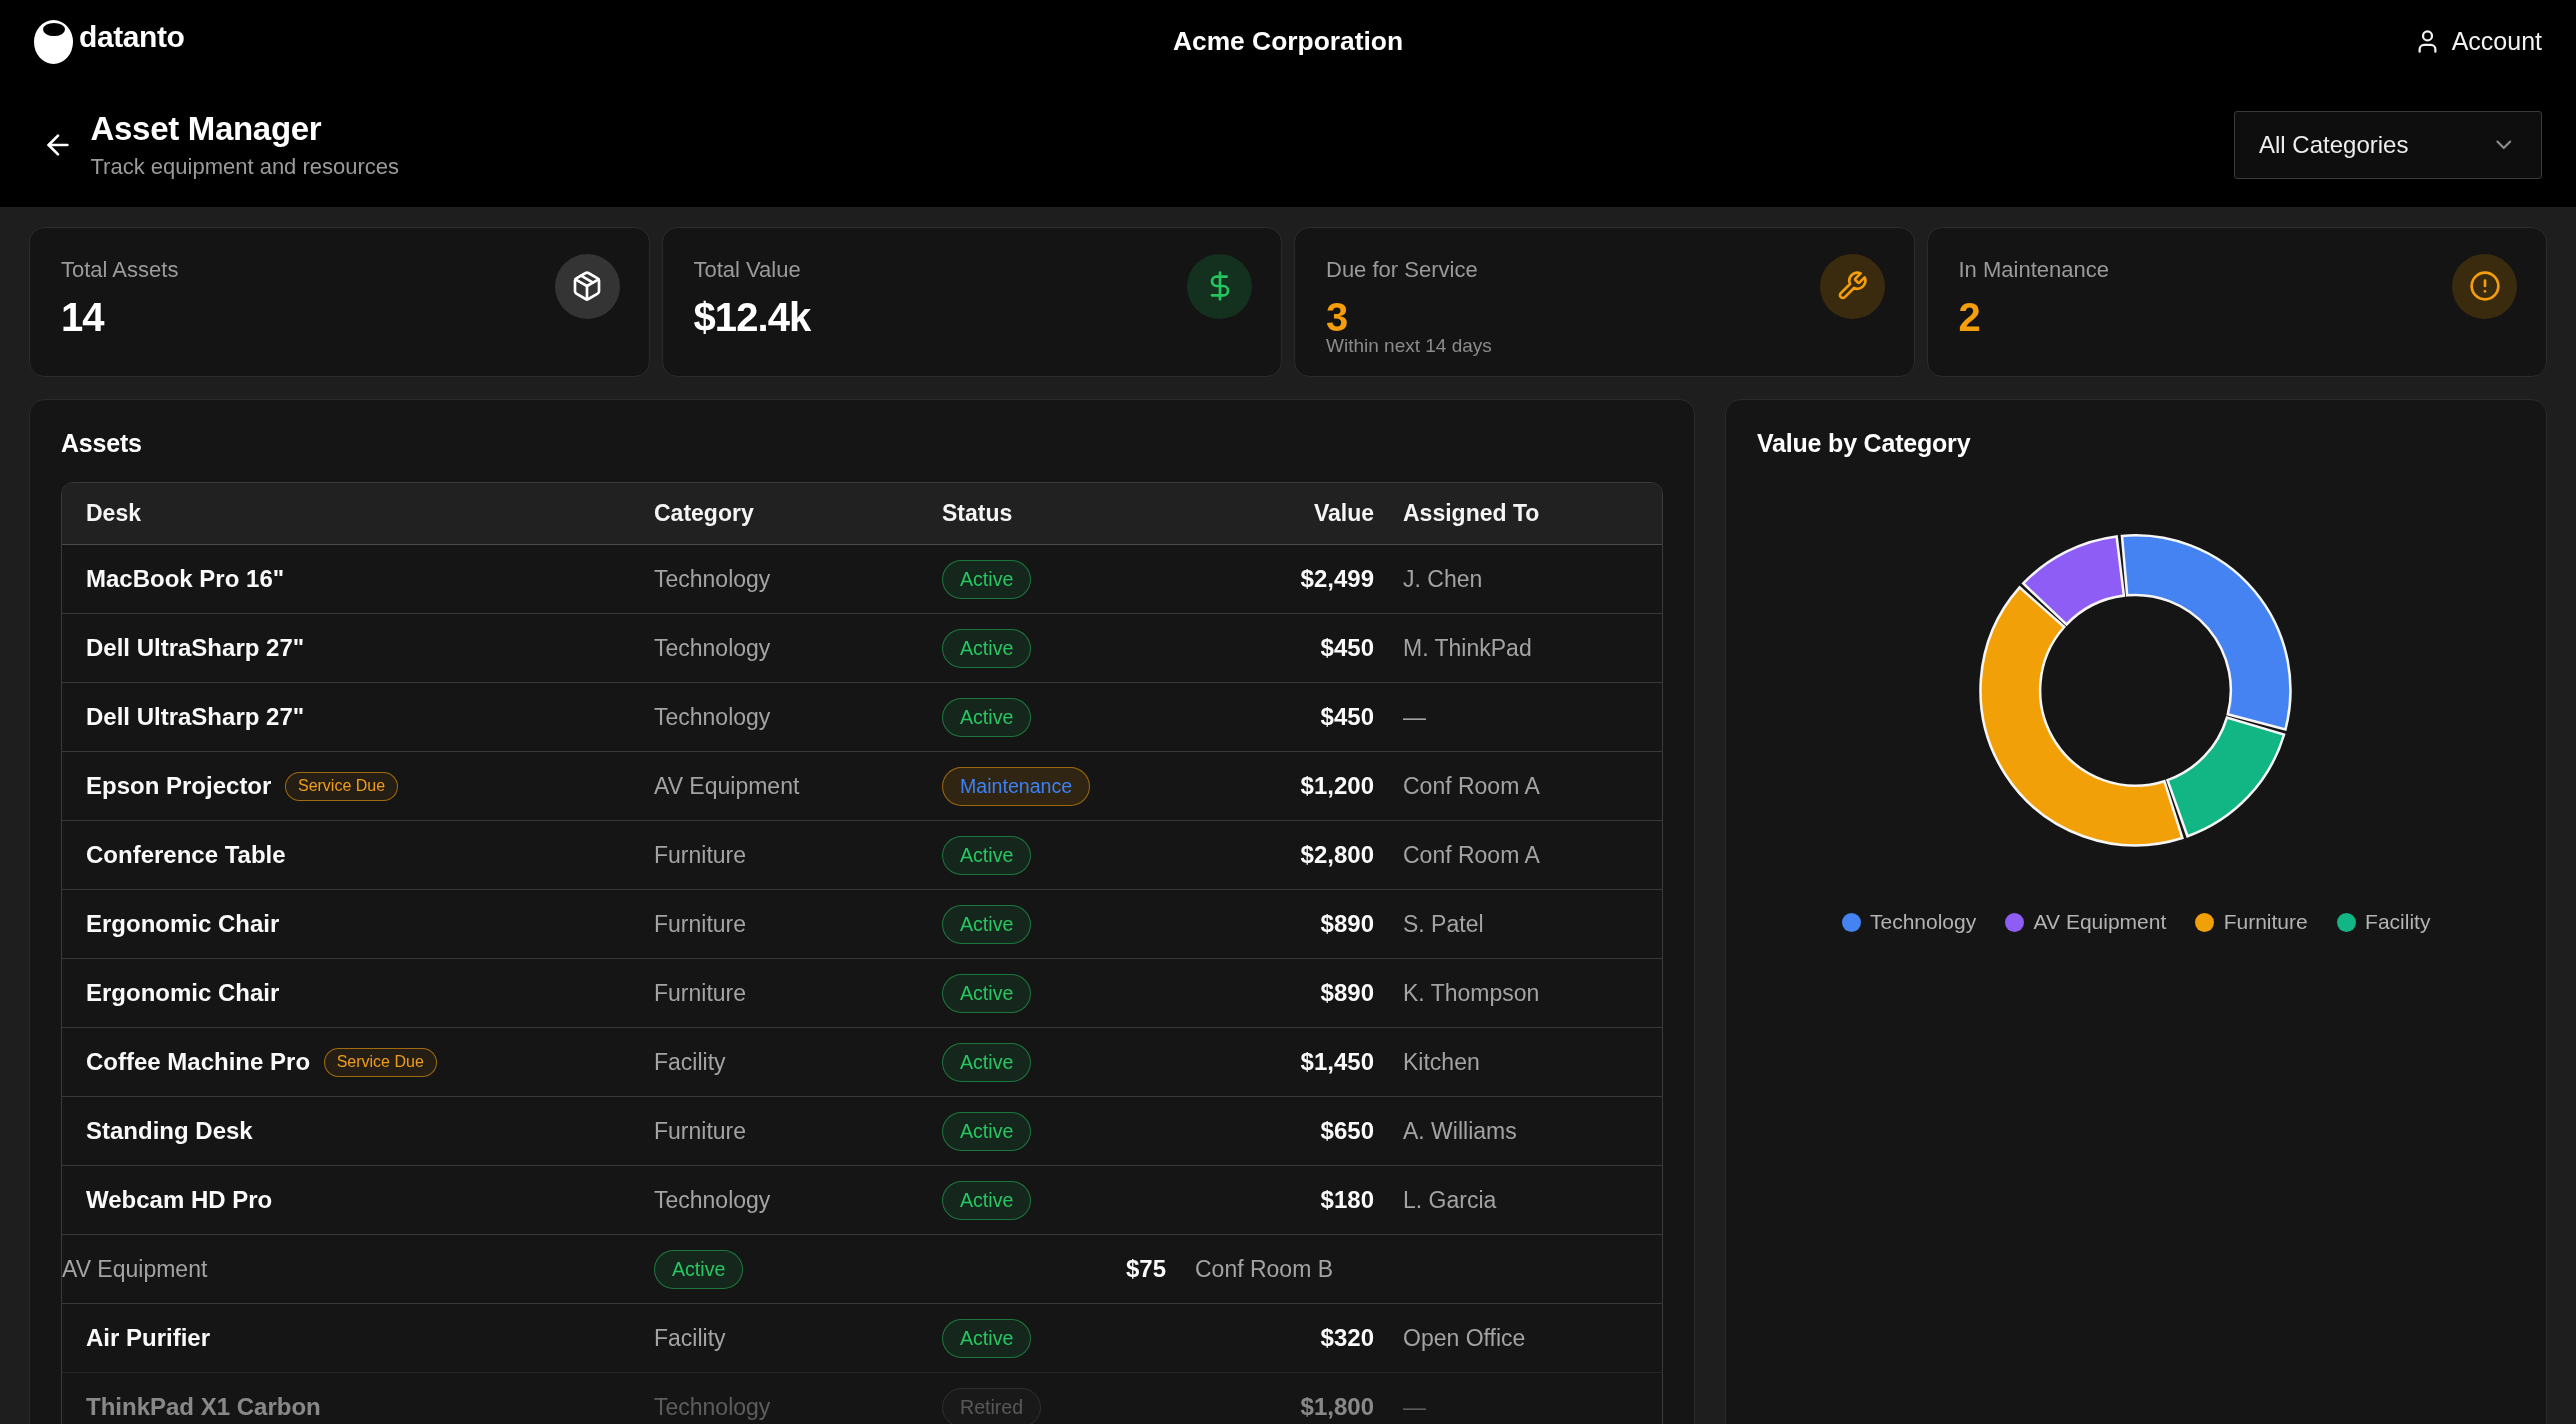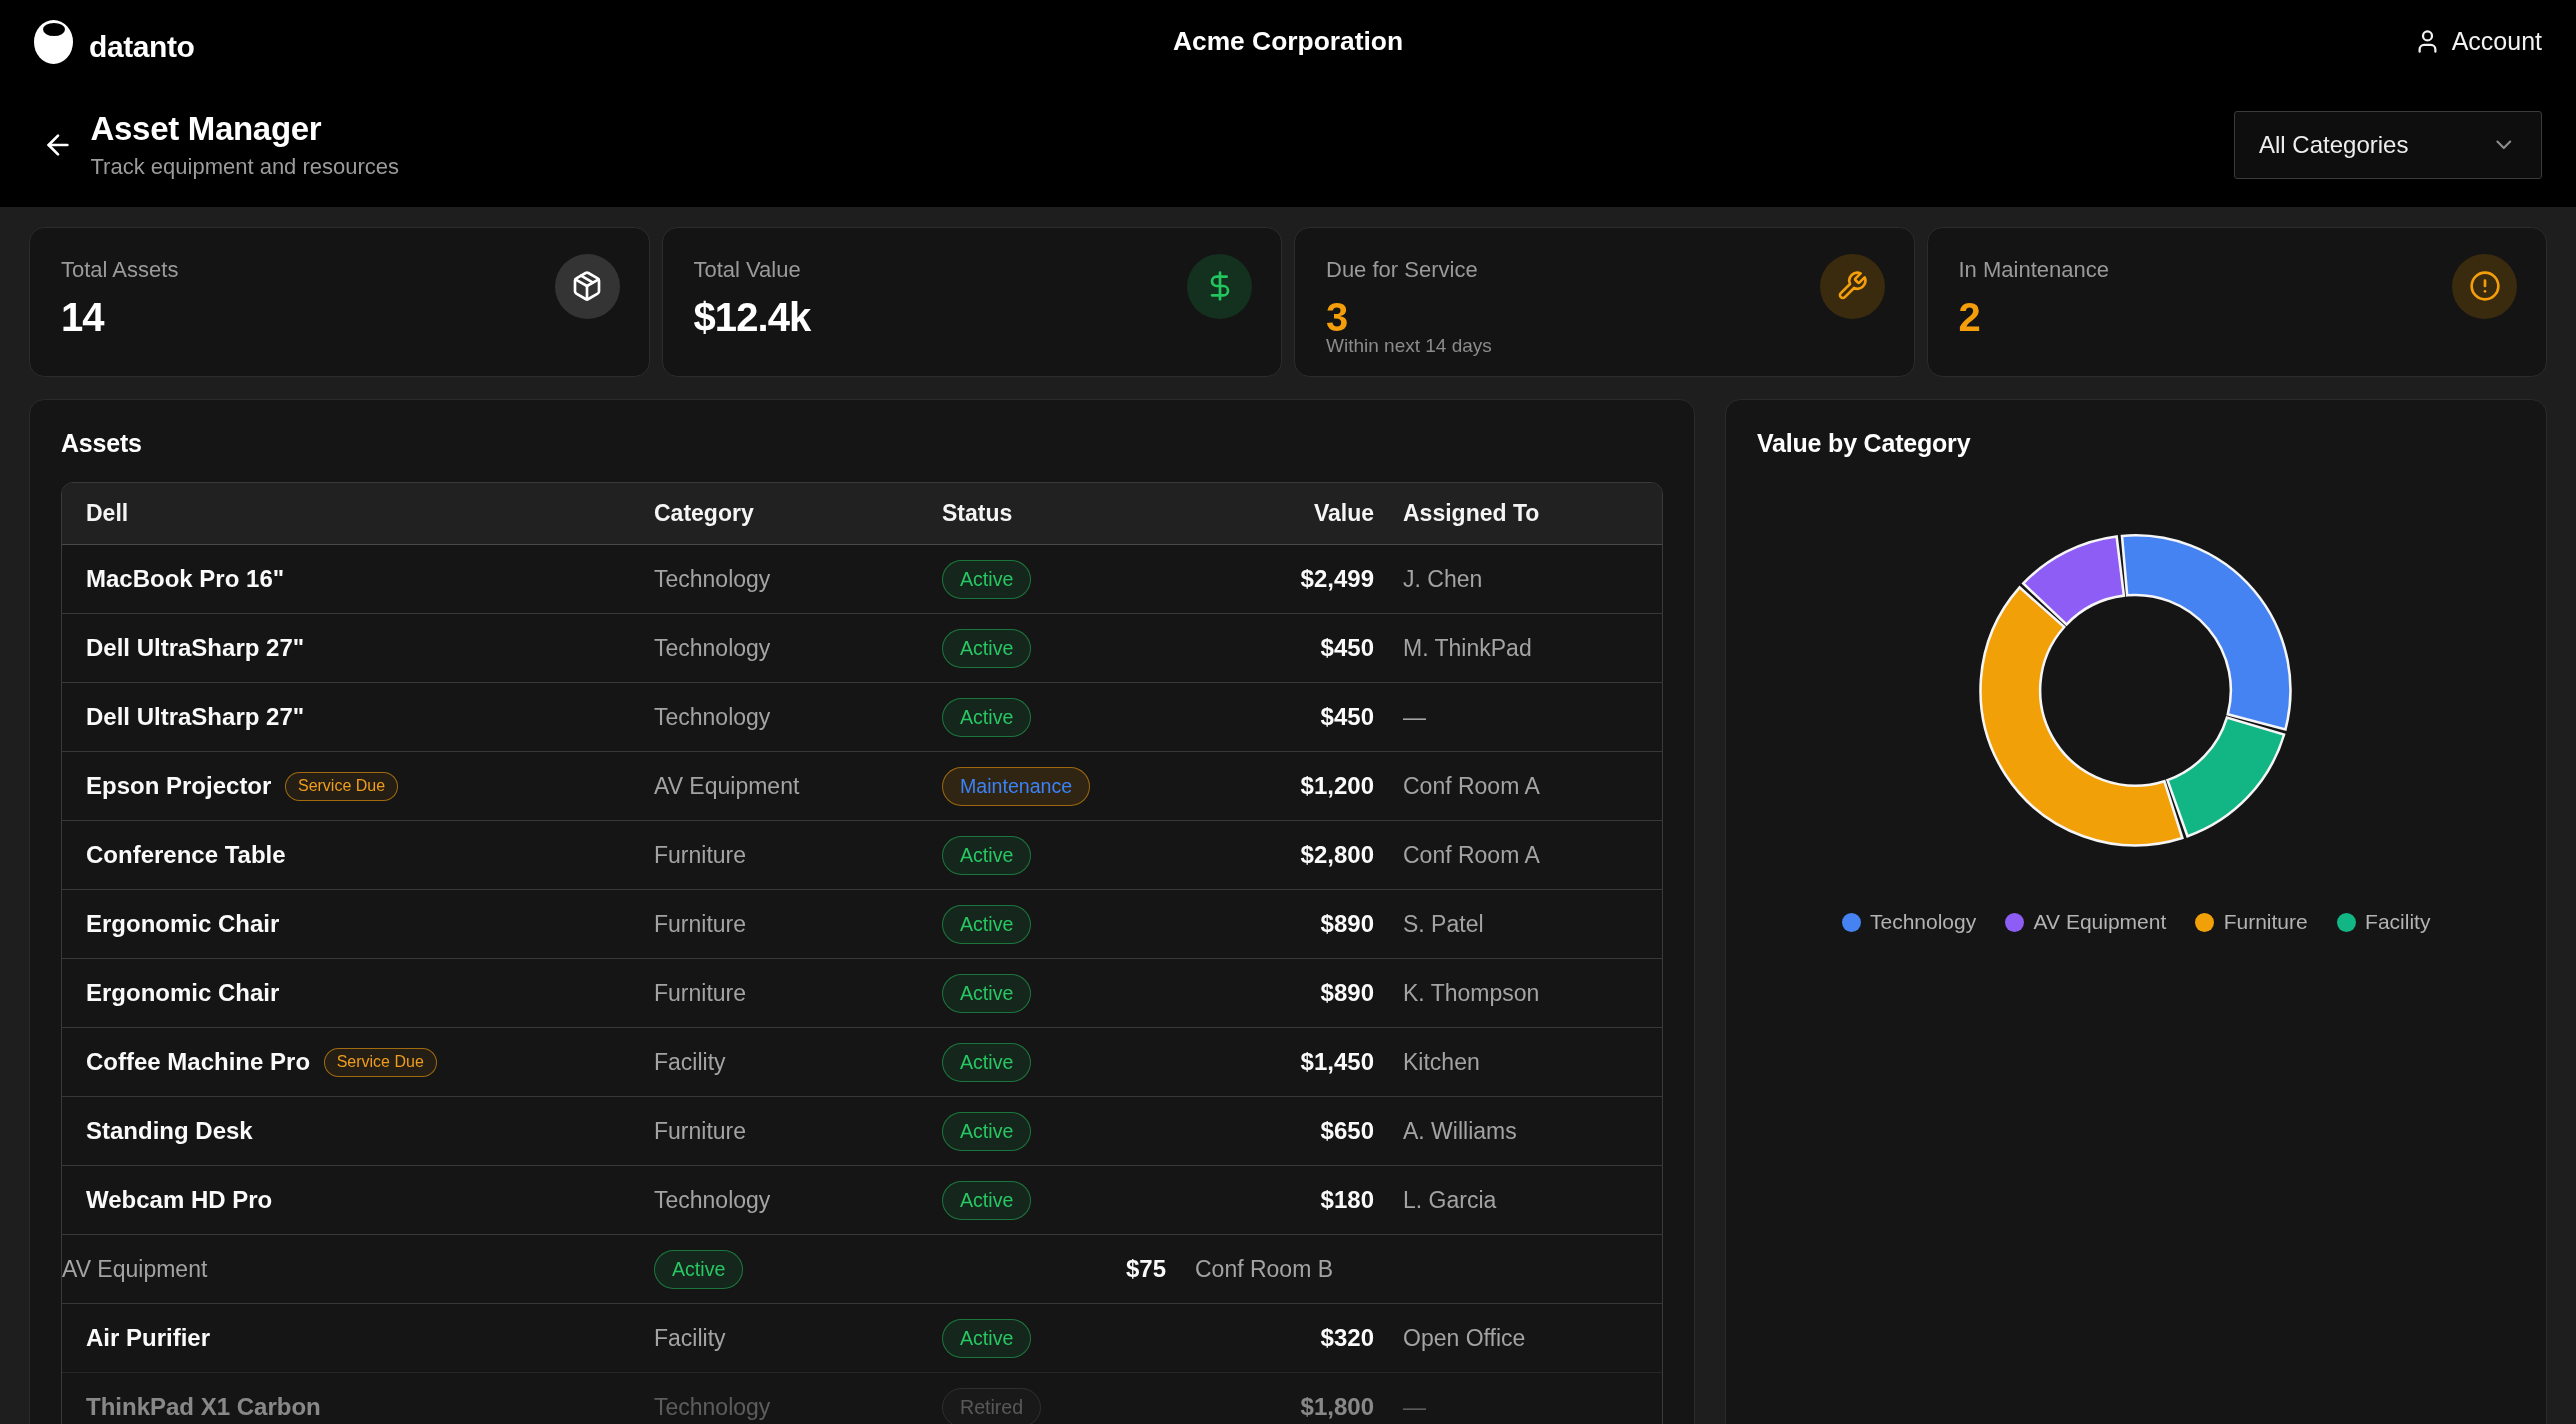--- a/index.html
+++ b/index.html
@@ -2,21 +2,21 @@
 <html style="font-size:13.6px"><head>
 <meta charset="utf-8">
 <style>
   html,body{margin:0;padding:0;background:#000;}
   body{width:2576px;height:1424px;overflow:hidden;font-family:"Liberation Sans","DejaVu Sans",sans-serif;
        -webkit-font-smoothing:antialiased;color:#fff;}
   .app{width:2576px;height:1424px;display:flex;flex-direction:column;background:#000;}
 
   
   .topbar{height:83px;background:#000;display:flex;align-items:center;padding:0 34px;position:relative;flex:0 0 auto;}
-  .brand{display:flex;align-items:flex-end;gap:16px;cursor:pointer;}
+  .brand{display:flex;align-items:flex-start;gap:6px;cursor:pointer;}
   .logo-ball{width:39px;height:44px;background:#fff;border-radius:50%;position:relative;}
   .logo-ball::after{content:'';position:absolute;top:3.4px;left:50%;transform:translateX(-50%);
       width:22px;height:12.8px;background:#000;border-radius:50%;}
   .brand-name{font-size:30px;font-weight:700;letter-spacing:-0.4px;}
   .topbar-title{position:absolute;left:0;right:0;text-align:center;font-size:26.4px;font-weight:700;pointer-events:none;}
   .account{margin-left:auto;display:flex;align-items:center;gap:11px;font-size:25px;font-weight:500;color:#f2f2f2;cursor:pointer;}
   .account svg{width:27px;height:27px;}
 
   
   .subheader{height:124px;background:#000;display:flex;align-items:center;padding:0 34px;flex:0 0 auto;}
@@ -164,21 +164,21 @@
             </svg>
           </div>
         </div>
       </div>
 
     <div class="panels">
       <div class="panel">
         <div class="panel-title">Assets</div>
         <div class="tbl">
           <div class="t-head">
-              <span class="th c0">Dell</span>
+              <span class="th c0">Desk</span>
               <span class="th c1">Category</span>
               <span class="th c2">Status</span>
               <span class="th c3">Value</span>
               <span class="th c4">Assigned To</span>
             </div>
           <div>
               <div class="t-row">
                 <div class="c0">
                   <span class="cell-name">MacBook Pro 16"</span>
                 </div>

